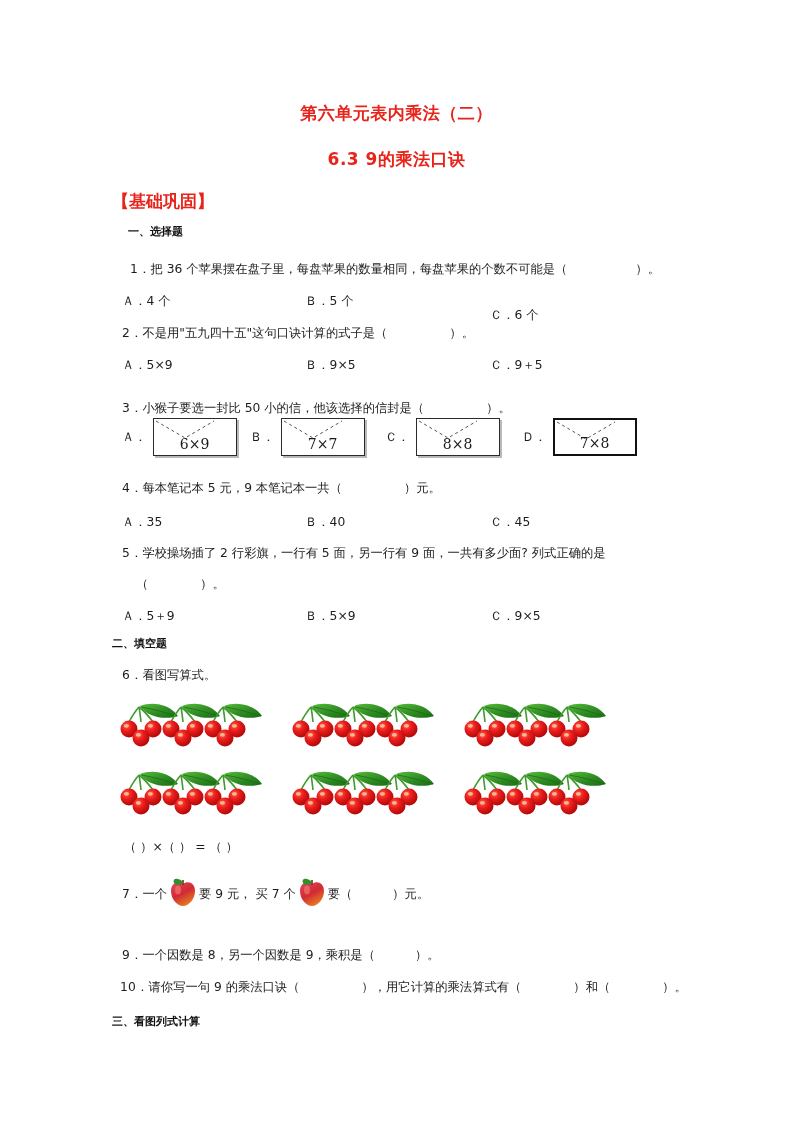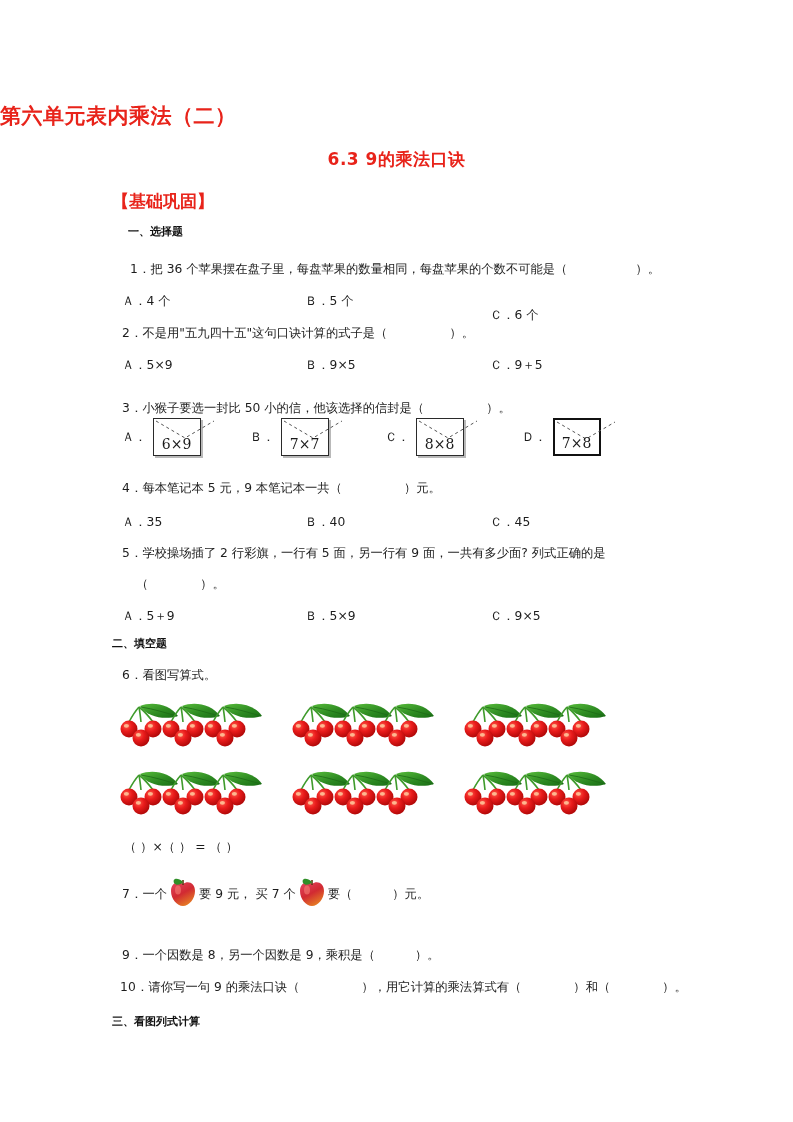--- a/index.html
+++ b/index.html
@@ -18,21 +18,22 @@
   .page {
     position: absolute;
     left: 0; top: 0;
     width: 793px; height: 1122px;
   }
   
   .doc-title {
     position: absolute;
     left: 0; top: 102px;
     width: 793px;
-    font-size: 21px;
+    text-align: center;
+    font-size: 17px;
     font-weight: bold;
     color: #e8231a;
     letter-spacing: 0.5px;
   }
   .doc-subtitle {
     position: absolute;
     left: 0; top: 148px;
     width: 793px;
     text-align: center;
     font-size: 17px;
@@ -81,21 +82,21 @@
   .col-a { left: 122px; }
   .col-b { left: 305px; }
   .col-c { left: 490px; }
 
   
   .env-row { position: absolute; left: 0; top: 418px; width: 793px; height: 46px; }
   .env-item { position: absolute; display: flex; align-items: center; gap: 6px; }
   .env-label { font-size: 12.3px; color: #1c1c1c; }
   .envelope {
     position: relative;
-    width: 48px;
+    width: 84px;
     height: 38px;
     background: #ffffff;
     border: 1.2px solid #2a2a2a;
     box-shadow: 2px 2px 0 #b9b9b9;
     box-sizing: border-box;
   }
   .envelope.bold-border { border-width: 2.2px; border-color: #111; box-shadow: none; }
   .envelope svg { position: absolute; left: 0; top: 0; }
   .env-text {
     position: absolute;

